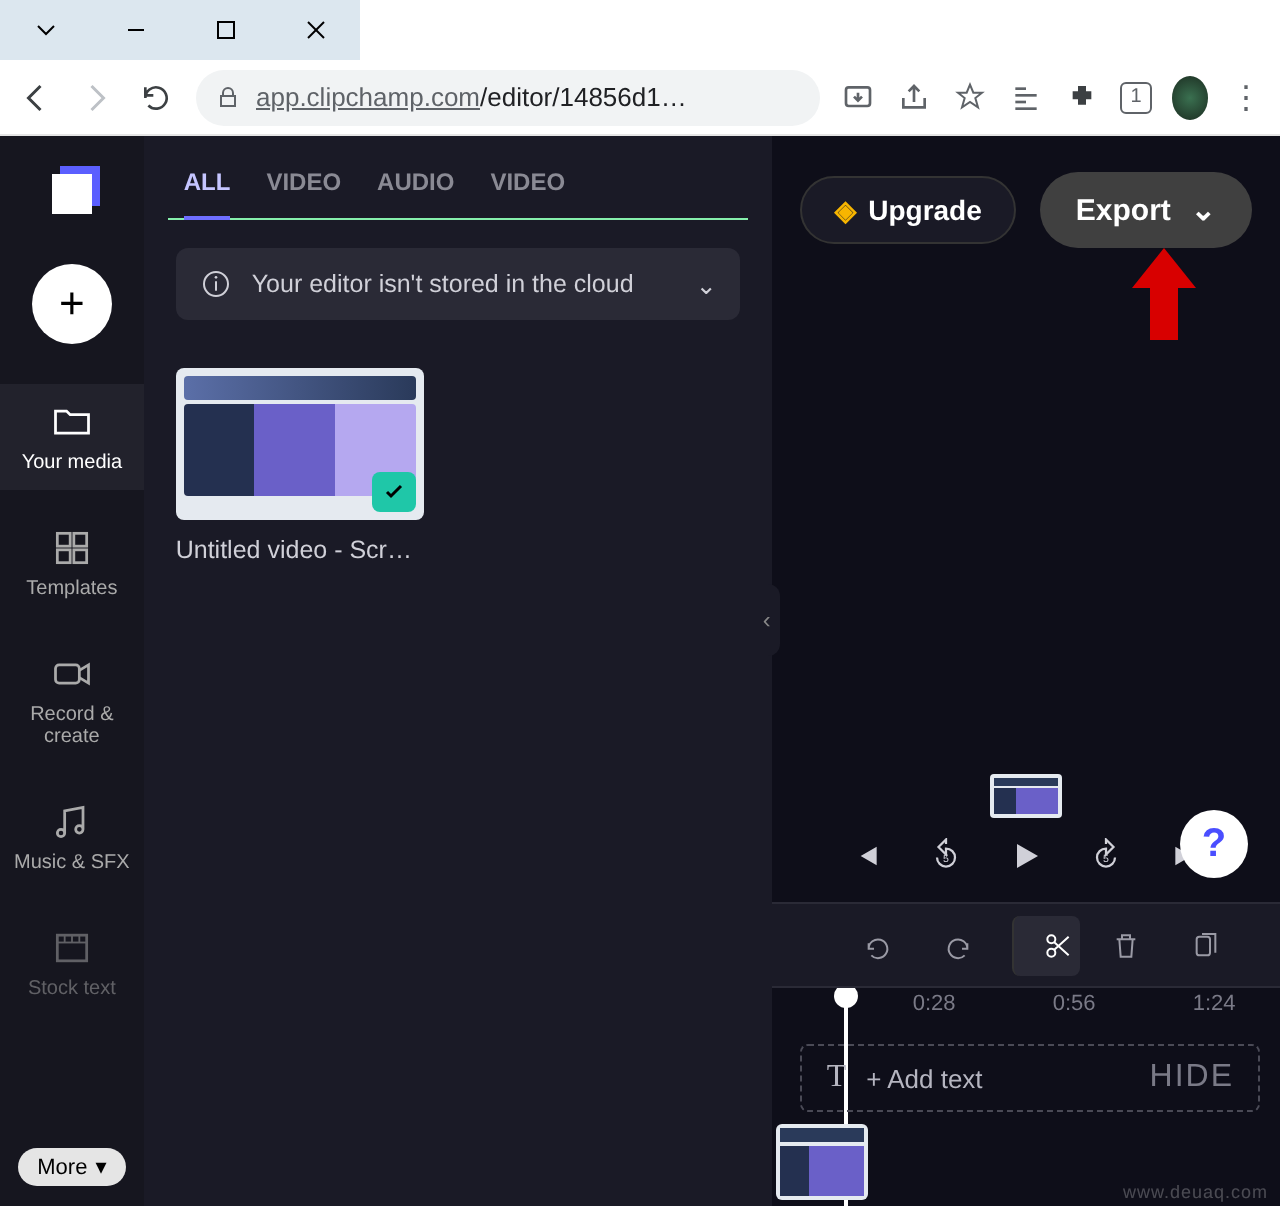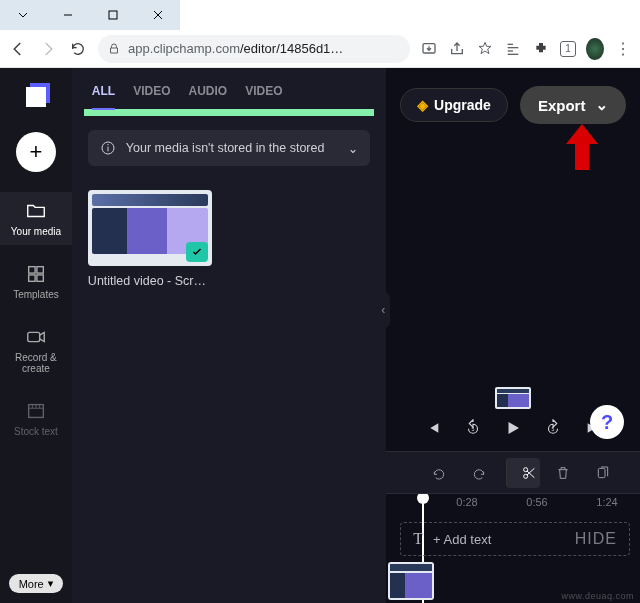--- a/index.html
+++ b/index.html
@@ -14,42 +14,42 @@
 .favicon-inner { width: 14px; height: 14px; background: #fff; border: 2px solid #5b5fff; border-left-color: transparent; border-bottom-color: transparent; }
 .newtab { width: 26px; height: 26px; display: flex; align-items: center; justify-content: center; margin-bottom: 2px; color: #3c4043; cursor: pointer; }
 .win-controls { display: flex; background: #dce7ef; }
 .win-btn { width: 45px; height: 30px; display: flex; align-items: center; justify-content: center; color: #000; cursor: pointer; }
 .win-btn svg { width: 10px; height: 10px; }
 
 .addressbar { height: 38px; background: #fff; display: flex; align-items: center; padding: 0 8px; gap: 10px; border-bottom: 1px solid #e5e5e5; }
 .nav-btn { width: 20px; height: 20px; display: flex; align-items: center; justify-content: center; color: #5f6368; cursor: pointer; }
 .url-chip { flex: 1; display: flex; align-items: center; background: #f1f3f4; border-radius: 14px; height: 28px; padding: 0 10px; gap: 8px; color: #5f6368; font-size: 13px; }
 .url-text { color: #202124; white-space: nowrap; overflow: hidden; text-overflow: ellipsis; }
-.url-host { color: #5f6368; }
+.url-host { color: #5f6368; text-decoration: underline; }
 .ext-icons { display: flex; gap: 10px; align-items: center; }
 .ext-icon { width: 18px; height: 18px; display: flex; align-items: center; justify-content: center; color: #5f6368; cursor: pointer; }
 .avatar-dot { width: 22px; height: 22px; border-radius: 50%; background: radial-gradient(circle, #3a7050, #1b2b20); }
 
 
 .app { display: flex; height: 535px; background: #0e0e19; color: #fff; }
 
 
 .rail { width: 72px; background: #16161f; display: flex; flex-direction: column; align-items: center; padding-top: 14px; gap: 10px; }
 .logo { width: 30px; height: 30px; display: flex; align-items: center; justify-content: center; margin-bottom: 10px; }
 .logo-inner { width: 20px; height: 20px; background: #fff; box-shadow: 4px -4px 0 #5b5fff; }
 .rail-add { width: 40px; height: 40px; border-radius: 50%; background: #fff; color: #000; display: flex; align-items: center; justify-content: center; cursor: pointer; font-size: 22px; margin-bottom: 10px; }
 .rail-item { display: flex; flex-direction: column; align-items: center; gap: 4px; padding: 8px 0; width: 100%; cursor: pointer; font-size: 10px; color: #aaa; text-align: center; justify-content: flex-end; }
 .rail-item.active { background: #22222c; color: #fff; }
 .rail-item svg { width: 22px; height: 22px; }
 .rail-spacer { flex: 1; }
 .rail-more { background: #e5e5e5; color: #000; border-radius: 12px; padding: 3px 10px; font-size: 11px; display: flex; align-items: center; gap: 4px; cursor: pointer; margin-bottom: 10px; }
 
 
 .panel { width: 315px; background: #1a1a26; display: flex; flex-direction: column; padding: 16px 12px; }
-.panel-tabs { display: flex; gap: 18px; padding: 0 8px; font-size: 12px; font-weight: 600; color: #8a8a94; border-bottom: 7px solid #86efac; }
+.panel-tabs { display: flex; gap: 18px; padding: 0 8px; font-size: 12px; font-weight: 600; color: #8a8a94; border-bottom: 1px solid #86efac; }
 .panel-tab { padding-bottom: 10px; cursor: pointer; }
 .panel-tab.active { color: #c5c5ff; border-bottom: 2px solid #6e6eff; margin-bottom: -1px; }
 .cloud-notice { margin: 14px 4px; background: #2a2a36; border-radius: 6px; padding: 10px 12px; display: flex; align-items: center; gap: 10px; font-size: 12.5px; color: #d0d0d8; cursor: pointer; }
 .cloud-notice .chev { margin-left: auto; }
 .media-grid { padding: 10px 4px; }
 .media-item { width: 124px; cursor: pointer; }
 .thumb { width: 124px; height: 76px; border-radius: 4px; position: relative; background: linear-gradient(#e5eaf0, #e5eaf0); overflow: hidden; }
 .thumb-chrome { position: absolute; top: 4px; left: 4px; right: 4px; height: 12px; background: linear-gradient(90deg,#5b6fa8,#2a3a5a); border-radius: 2px; }
 .thumb-body { position: absolute; top: 18px; left: 4px; right: 4px; bottom: 12px; background: linear-gradient(90deg,#243050 0 30%, #6a60c8 30% 65%, #b5a8f0 65% 100%); border-radius: 2px; }
 .thumb-check { position: absolute; right: 4px; bottom: 4px; width: 22px; height: 20px; background: #1fc7a8; border-radius: 4px; display: flex; align-items: center; justify-content: center; color: #000; }
@@ -202,20 +202,26 @@
         </svg>
       <span>Templates</span>
     </div>
     <div class="rail-item">
       <svg viewBox="0 0 24 24">
           <rect x="3" y="7" width="13" height="10" rx="2" fill="none" stroke="currentColor" stroke-width="1.5"></rect>
           <path d="M16 10l5-3v10l-5-3" fill="none" stroke="currentColor" stroke-width="1.5"></path>
         </svg>
       <span>Record &amp; create</span>
     </div>
+    <div class="rail-item">
+      <svg viewBox="0 0 24 24">
+          <path d="M8 18V6l10-2v12M8 18a2 2 0 1 1-4 0 2 2 0 0 1 4 0zm10-2a2 2 0 1 1-4 0 2 2 0 0 1 4 0z" fill="none" stroke="currentColor" stroke-width="1.5"></path>
+        </svg>
+      <span>Music &amp; SFX</span>
+    </div>
     <div class="rail-item" style="opacity:0.5;">
       <svg viewBox="0 0 24 24">
           <rect x="4" y="5" width="16" height="14" fill="none" stroke="currentColor" stroke-width="1.5"></rect>
           <line x1="4" y1="9" x2="20" y2="9" stroke="currentColor"></line>
           <line x1="8" y1="5" x2="8" y2="9" stroke="currentColor"></line>
           <line x1="12" y1="5" x2="12" y2="9" stroke="currentColor"></line>
           <line x1="16" y1="5" x2="16" y2="9" stroke="currentColor"></line>
         </svg>
       <span>Stock text</span>
     </div>
@@ -232,21 +238,21 @@
       <div class="panel-tab">VIDEO</div>
       <div class="panel-tab">AUDIO</div>
       <div class="panel-tab">VIDEO</div>
     </div>
     <div class="cloud-notice">
       <svg width="16" height="16" viewBox="0 0 24 24">
           <circle cx="12" cy="12" r="9" fill="none" stroke="currentColor" stroke-width="1.5"></circle>
           <line x1="12" y1="10" x2="12" y2="17" stroke="currentColor" stroke-width="1.5"></line>
           <circle cx="12" cy="7" r="1" fill="currentColor"></circle>
         </svg>
-      <span>Your media isn't stored in the stored</span>
+      <span>Your editor isn't stored in the cloud</span>
       <span class="chev">⌄</span>
     </div>
     <div class="media-grid">
       <div class="media-item">
         <div class="thumb">
           <div class="thumb-chrome"></div>
           <div class="thumb-body"></div>
           <div class="thumb-check">
             <svg width="12" height="12" viewBox="0 0 24 24">
                 <path d="M5 12l4 4 10-10" fill="none" stroke="#000" stroke-width="3"></path>

